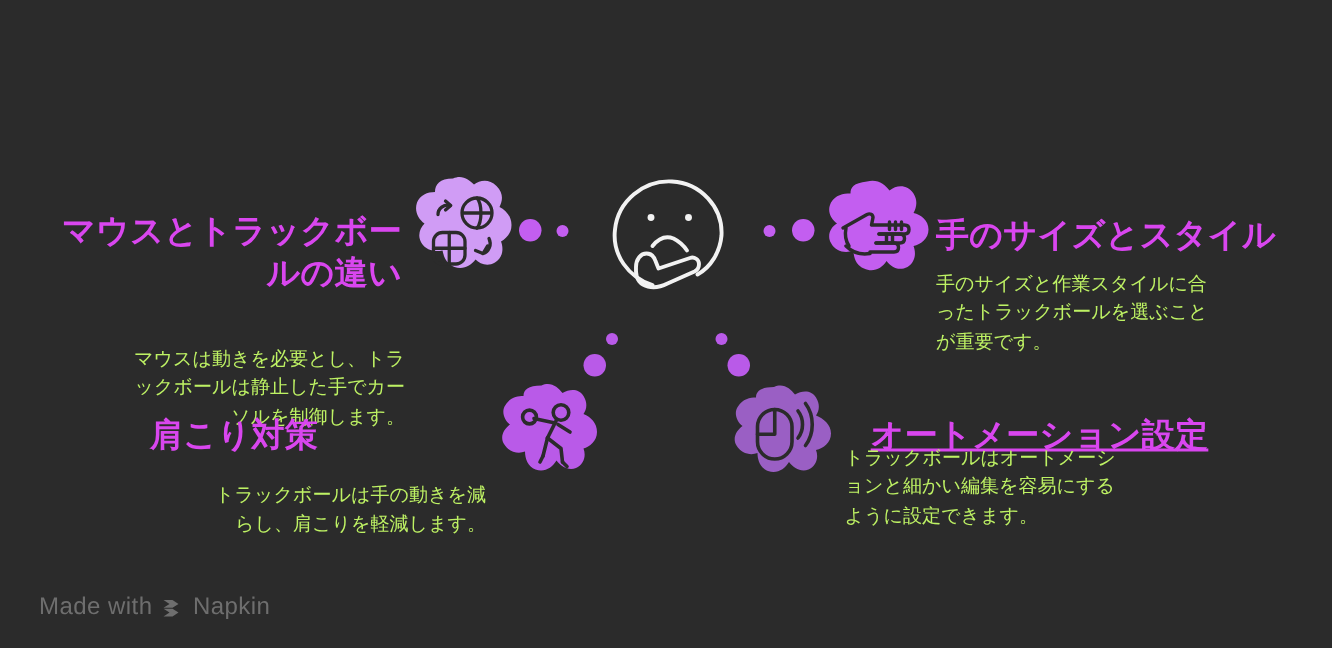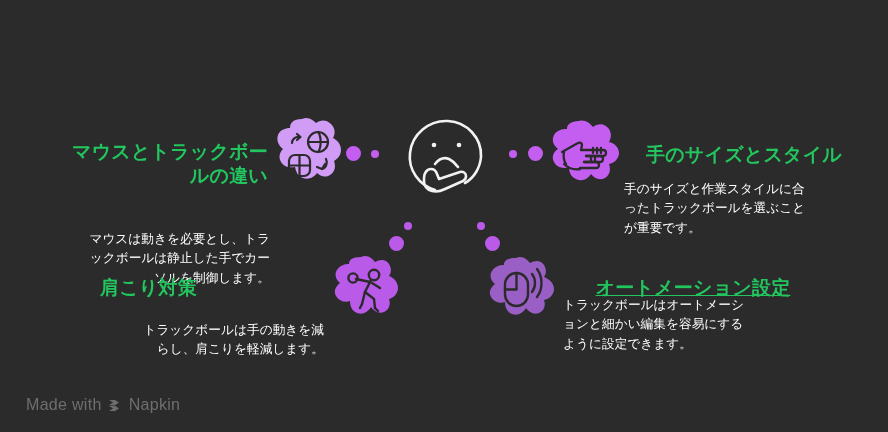--- a/index.html
+++ b/index.html
@@ -6,43 +6,43 @@
   body{
     width:888px;height:432px;
     background:#2b2b2b;
     font-family:"Liberation Sans","DejaVu Sans",sans-serif;
     overflow:hidden;position:relative;
   }
   .stage{position:absolute;inset:0;}
 
   .heading{
     position:absolute;
-    color:#22c55e;
+    color:#d946ef;
     font-weight:bold;
-    font-size:19px;
+    font-size:22px;
     line-height:1.28;
     letter-spacing:.2px;
     white-space:pre-line;
   }
   .body-text{
     position:absolute;
-    color:#ffffff;
+    color:#bef264;
     font-size:12.7px;
     line-height:1.52;
     white-space:pre-line;
   }
   .ta-right{text-align:right;margin-top:26px;}
   .ta-left{text-align:left;}
 
   
   #h1{left:40px;top:140px;width:228px;text-align:right;}
   #b1{left:38px;top:204px;width:232px;}
 
   
-  #h2{left:646px;top:143px;width:240px;text-align:left;}
+  #h2{left:624px;top:143px;width:240px;text-align:left;}
   #b2{left:624px;top:180px;width:215px;}
 
   
   #h3{left:100px;top:276px;width:222px;}
   #b3{left:104px;top:295px;width:220px;}
 
   
   #h4{left:563px;top:276px;width:260px;text-align:center;text-decoration:underline;}
   #b4{left:563px;top:296px;width:222px;}
 

